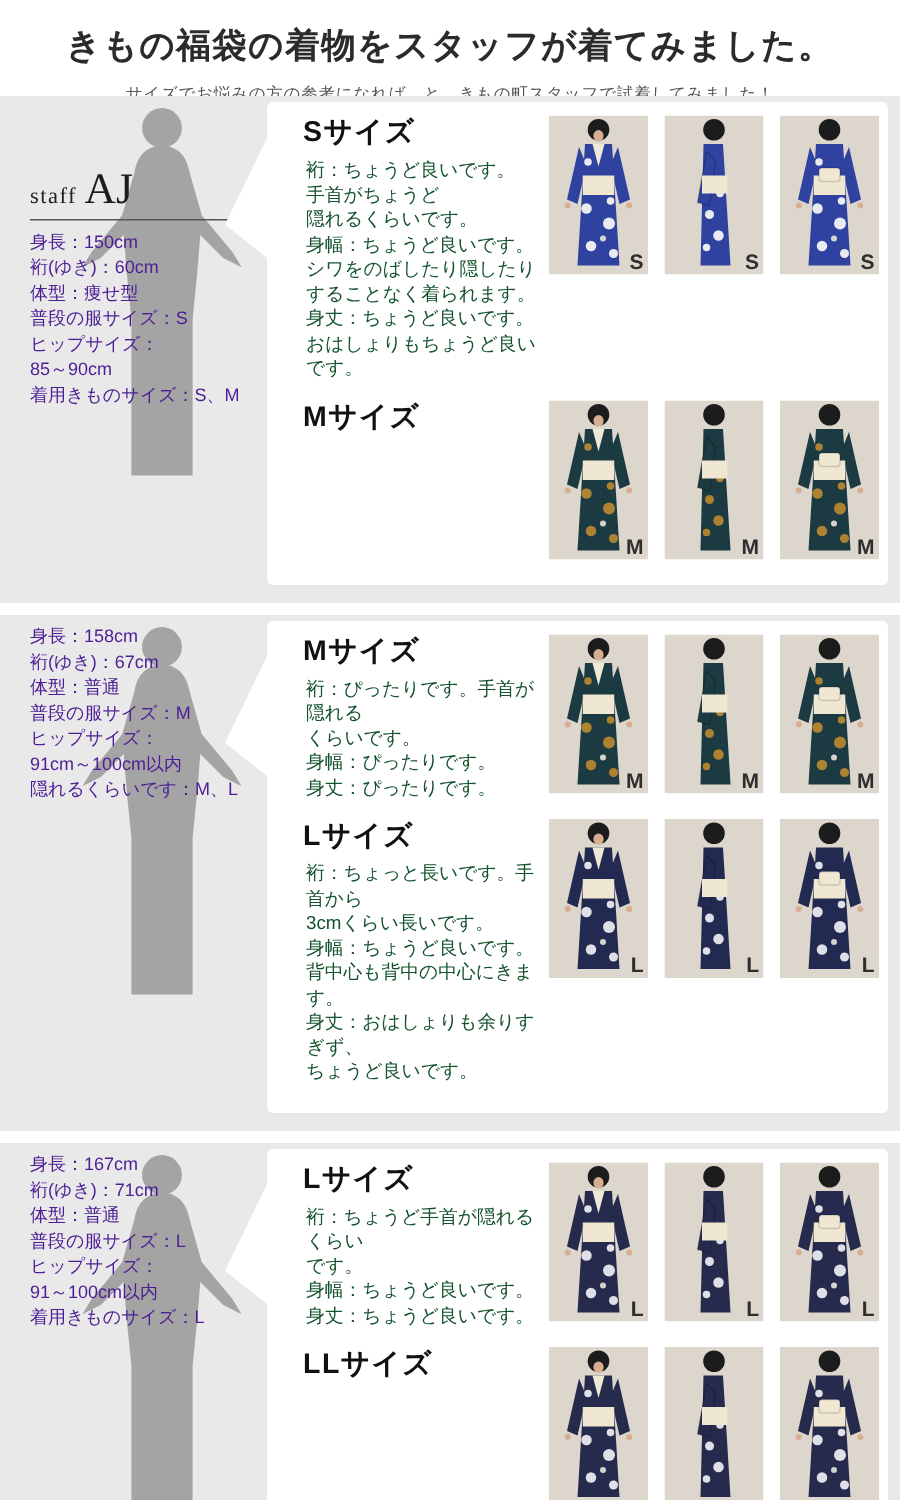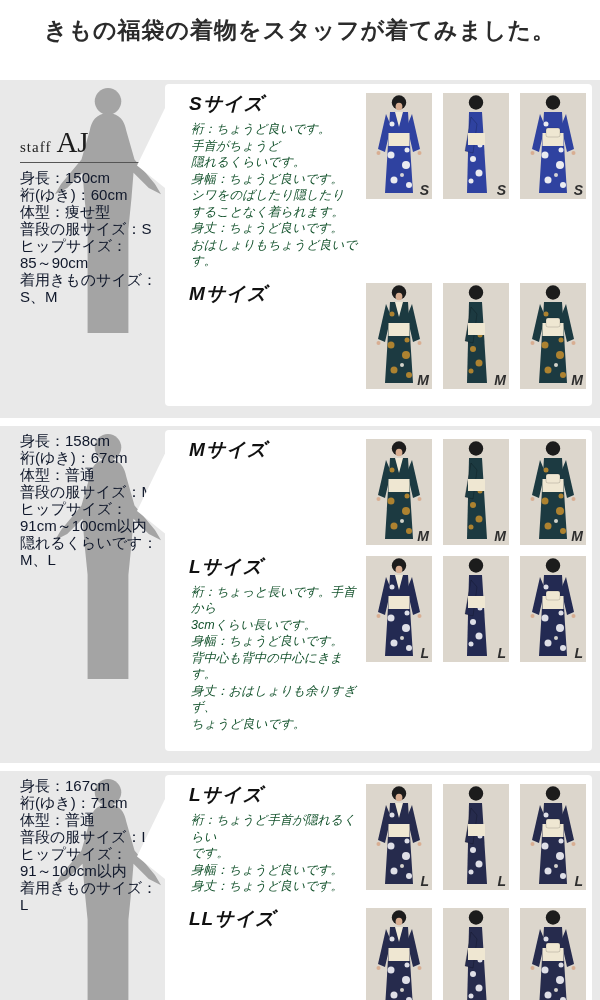--- a/index.html
+++ b/index.html
@@ -2,58 +2,59 @@
 <html><head>
 <meta charset="utf-8">
 <style>
   * { box-sizing: border-box; }
   html, body { margin: 0; padding: 0; }
   body {
     width: 600px; height: 1000px; overflow: hidden;
     background: #ffffff;
     font-family: "Liberation Sans", sans-serif;
   }
-  .header { text-align: center; height: 80px; padding-top: 15px; }
+  .header { text-align: center; height: 64px; padding-top: 15px; }
   .page-title { font-size: 23px; font-weight: bold; color: #2b2b2b; margin: 0; letter-spacing: 1px; }
   .page-subtitle { font-size: 11px; color: #555; margin-top: 9px; letter-spacing: 0.5px; }
 
   .staff-section { display: flex; background: #e9e9e9; margin-bottom: 8px; position: relative; }
   .sec-1 { min-height: 303px; }
   .sec-2 { min-height: 295px; }
   .sec-3 { min-height: 298px; }
 
-  .staff-col { width: 165px; flex-shrink: 0; position: relative; }
+  .staff-col { width: 178px; flex-shrink: 0; position: relative; }
   .staff-figure { position: absolute; top: 6px; left: 50px; width: 116px; height: 250px; z-index: 1; }
   .staff-name { position: relative; z-index: 2; margin: 46px 0 0 20px; width: 132px;
                 border-bottom: 1px solid #555; padding-bottom: 3px; }
   .staff-prefix { font-family: "Liberation Serif", serif; font-size: 15px; color: #222; letter-spacing: 1px; }
   .staff-initials { font-family: "Liberation Serif", serif; font-size: 29px; color: #1d1d1d; margin-left: 5px; }
-  .staff-info { position: relative; z-index: 2; margin: 6px 0 0 20px; font-size: 15px;
-                line-height: 17px; color: #0f172a; white-space: pre-line; }
+  .staff-info { position: relative; z-index: 2; margin: 6px 0 0 20px; font-size: 12px;
+                line-height: 17px; color: #4c1d95; white-space: pre-line; }
 
   .content-box { flex: 1; background: #fff; border-radius: 4px; margin: 4px 8px 12px 0;
-                 padding: 7px 6px 8px 24px; position: relative; font-style: italic; }
+                 padding: 7px 6px 8px 24px; position: relative; }
   .bubble-tail { position: absolute; left: -28px; top: 24px; width: 28px; height: 80px;
                  background: #fff; clip-path: polygon(100% 0, 0 72%, 100% 100%); z-index: 3; }
 
   .size-row { display: flex; margin-bottom: 9px; }
   .size-text { flex: 1; padding-right: 6px; }
   .size-heading { font-size: 19px; font-weight: bold; color: #111; margin: 0 0 4px 0; letter-spacing: 1px; }
   .size-desc { font-size: 12.5px; line-height: 16.5px; color: #14532d; margin: 2px; white-space: pre-line; }
 
   .photos { display: flex; gap: 11px; width: 220px; flex-shrink: 0; align-items: flex-start; padding-top: 2px; }
   .photo { position: relative; width: 66px; height: 106px; flex-shrink: 0; }
   .photo svg { display: block; }
   .photo-label { position: absolute; right: 3px; bottom: 1px; font-size: 14px; font-weight: bold; color: #2e2e2e; }
 </style>
 </head>
 <body>
 
 <div class="header">
   <h1 class="page-title">きもの福袋の着物をスタッフが着てみました。</h1>
+  <div class="page-subtitle">サイズでお悩みの方の参考になれば…と、きもの町スタッフで試着してみました！</div>
 </div>
 
 <section class="staff-section sec-1">
   <div class="staff-col">
     <svg class="staff-figure" viewBox="0 0 112 245" xmlns="http://www.w3.org/2000/svg">
       <g fill="#a4a4a4">
         <circle cx="56" cy="15" r="13"></circle>
         <path d="M56,26 C44,28 40,34 38,44 L30,72 L10,96 L4,106 L16,100 L31,85 L33,110 L36,140 L36,242 L76,242 L76,140 L79,110 L81,85 L96,100 L108,106 L102,96 L82,72 L74,44 C72,34 68,28 56,26 Z"></path>
       </g>
     </svg>
@@ -223,20 +224,24 @@
 普段の服サイズ：M
 ヒップサイズ：
 91cm～100cm以内
 隠れるくらいです：M、L</div>
   </div>
   <div class="content-box">
     <div class="bubble-tail"></div>
     <div class="size-row">
       <div class="size-text">
         <h3 class="size-heading">Mサイズ</h3>
+        <p class="size-desc">裄：ぴったりです。手首が隠れる
+くらいです。
+身幅：ぴったりです。
+身丈：ぴったりです。</p>
       </div>
       <div class="photos">
           <div class="photo">
             <svg viewBox="0 0 66 106" width="66" height="106" xmlns="http://www.w3.org/2000/svg">
               <rect width="66" height="106" fill="#dcd6cc"></rect>
               <path d="M20,21 L12,56 L19,59 L25,33 Z" fill="#1c3a41"></path>
               <path d="M46,21 L54,56 L47,59 L41,33 Z" fill="#1c3a41"></path>
               <circle cx="12.5" cy="60" r="2" fill="#d8ae92"></circle>
               <circle cx="53.5" cy="60" r="2" fill="#d8ae92"></circle>
               <path d="M24,19 L42,19 L47,100 L19,100 Z" fill="#1c3a41"></path>

